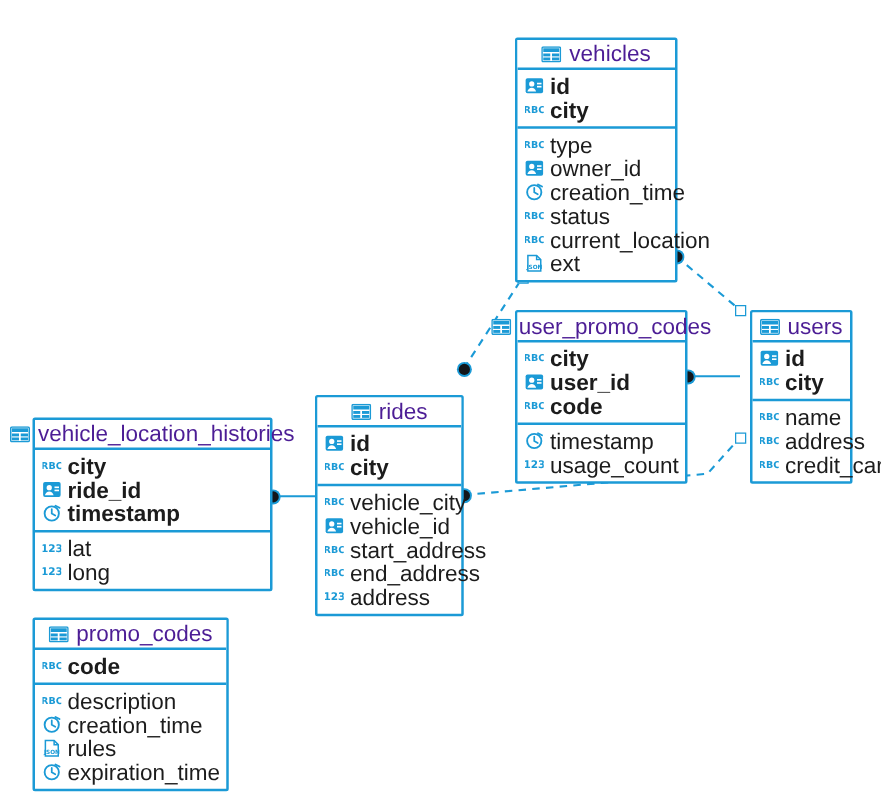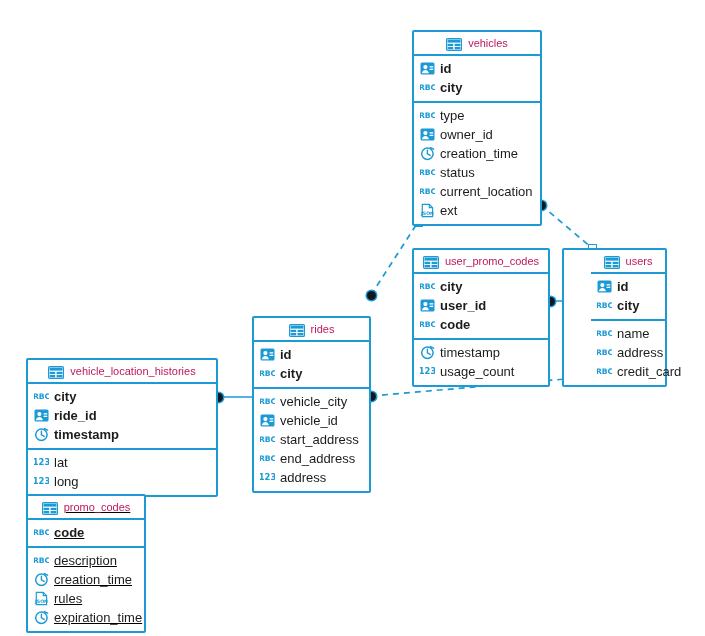--- a/index.html
+++ b/index.html
@@ -46,43 +46,43 @@
     height: 24px;
     display: flex;
     align-items: center;
     justify-content: center;
     gap: 6px;
     padding: 0 8px;
     border-bottom: 2px solid #1b9ad6;
     background: #ffffff;
   }
   .entity-title {
-    font-size: 11px;
-    color: #be185d;
+    font-size: 18px;
+    color: #4c1d95;
     white-space: nowrap;
     line-height: 1;
   }
 
   .entity-section {
     padding: 3px 0 4px 0;
   }
   .entity-section.keys {
     border-bottom: 2px solid #1b9ad6;
   }
 
   .field {
     display: flex;
     align-items: center;
     gap: 5px;
     height: 19px;
     padding: 0 6px 0 6px;
     white-space: nowrap;
   }
   .field-name {
-    font-size: 13px;
+    font-size: 18px;
     color: #1c1c1c;
     line-height: 1;
   }
   .field.pk .field-name {
     font-weight: bold;
   }
 
   
   .ficon {
     width: 15px;
@@ -296,21 +296,21 @@
           <div class="field">
             <span class="ficon">
               <svg width="15" height="15" viewBox="0 0 15 15">
                 <text x="7.5" y="10.4" text-anchor="middle" font-family="DejaVu Sans, sans-serif" font-size="8.4" font-weight="bold" fill="#1b9ad6">123</text>
               </svg>
             </span>
             <span class="field-name">usage_count</span>
           </div>
         </div>
       </div>
-      <div class="entity" style="left: 562px; top: 248px; width: 105px; padding-left: 27px;">
+      <div class="entity" style="left: 600px; top: 248px; width: 82px;">
         <div class="entity-header">
           <span class="tbl-icon"><svg width="16" height="13" viewBox="0 0 16 13">
               <rect x="0.6" y="0.6" width="14.8" height="11.8" rx="1" fill="#ffffff" stroke="#1b9ad6" stroke-width="1.2"></rect>
               <rect x="1.6" y="1.6" width="12.8" height="3.0" fill="#1b9ad6"></rect>
               <rect x="1.6" y="5.8" width="5.6" height="2.3" fill="#1b9ad6"></rect>
               <rect x="8.6" y="5.8" width="5.8" height="2.3" fill="#1b9ad6"></rect>
               <rect x="1.6" y="9.0" width="5.6" height="2.3" fill="#1b9ad6"></rect>
               <rect x="8.6" y="9.0" width="5.8" height="2.3" fill="#1b9ad6"></rect>
             </svg></span>
           <span class="entity-title">users</span>
@@ -438,21 +438,21 @@
           <div class="field">
             <span class="ficon">
               <svg width="15" height="15" viewBox="0 0 15 15">
                 <text x="7.5" y="10.4" text-anchor="middle" font-family="DejaVu Sans, sans-serif" font-size="8.4" font-weight="bold" fill="#1b9ad6">123</text>
               </svg>
             </span>
             <span class="field-name">address</span>
           </div>
         </div>
       </div>
-      <div class="entity" style="left: 26px; top: 334px; width: 192px; margin-top: 24px;">
+      <div class="entity" style="left: 26px; top: 334px; width: 192px;">
         <div class="entity-header">
           <span class="tbl-icon"><svg width="16" height="13" viewBox="0 0 16 13">
               <rect x="0.6" y="0.6" width="14.8" height="11.8" rx="1" fill="#ffffff" stroke="#1b9ad6" stroke-width="1.2"></rect>
               <rect x="1.6" y="1.6" width="12.8" height="3.0" fill="#1b9ad6"></rect>
               <rect x="1.6" y="5.8" width="5.6" height="2.3" fill="#1b9ad6"></rect>
               <rect x="8.6" y="5.8" width="5.8" height="2.3" fill="#1b9ad6"></rect>
               <rect x="1.6" y="9.0" width="5.6" height="2.3" fill="#1b9ad6"></rect>
               <rect x="8.6" y="9.0" width="5.8" height="2.3" fill="#1b9ad6"></rect>
             </svg></span>
           <span class="entity-title">vehicle_location_histories</span>
@@ -501,21 +501,21 @@
           <div class="field">
             <span class="ficon">
               <svg width="15" height="15" viewBox="0 0 15 15">
                 <text x="7.5" y="10.4" text-anchor="middle" font-family="DejaVu Sans, sans-serif" font-size="8.4" font-weight="bold" fill="#1b9ad6">123</text>
               </svg>
             </span>
             <span class="field-name">long</span>
           </div>
         </div>
       </div>
-      <div class="entity" style="left: 26px; top: 494px; width: 120px; text-decoration: underline;">
+      <div class="entity" style="left: 26px; top: 494px; width: 157px;">
         <div class="entity-header">
           <span class="tbl-icon"><svg width="16" height="13" viewBox="0 0 16 13">
               <rect x="0.6" y="0.6" width="14.8" height="11.8" rx="1" fill="#ffffff" stroke="#1b9ad6" stroke-width="1.2"></rect>
               <rect x="1.6" y="1.6" width="12.8" height="3.0" fill="#1b9ad6"></rect>
               <rect x="1.6" y="5.8" width="5.6" height="2.3" fill="#1b9ad6"></rect>
               <rect x="8.6" y="5.8" width="5.8" height="2.3" fill="#1b9ad6"></rect>
               <rect x="1.6" y="9.0" width="5.6" height="2.3" fill="#1b9ad6"></rect>
               <rect x="8.6" y="9.0" width="5.8" height="2.3" fill="#1b9ad6"></rect>
             </svg></span>
           <span class="entity-title">promo_codes</span>

